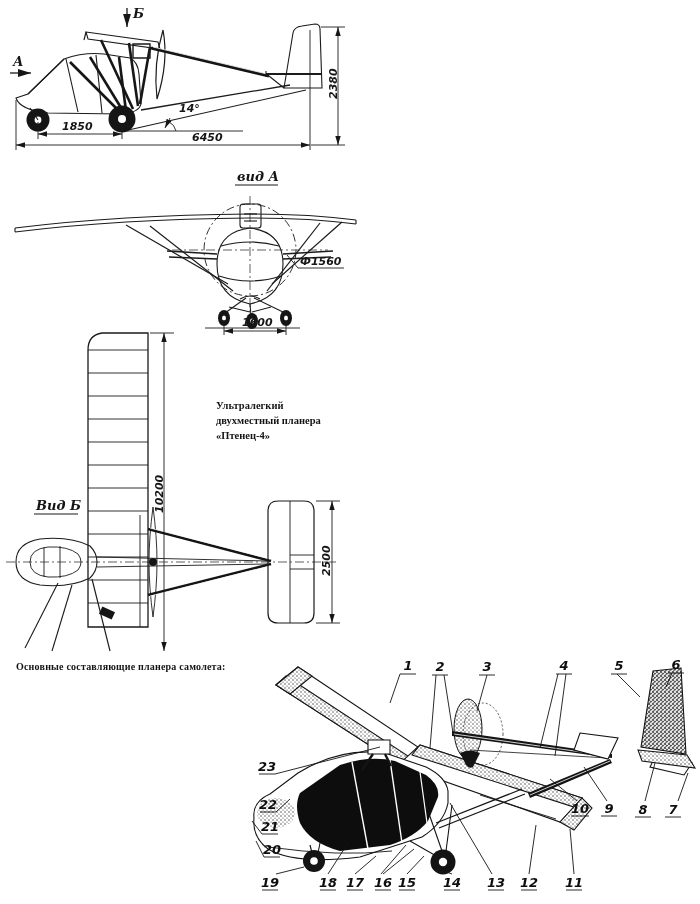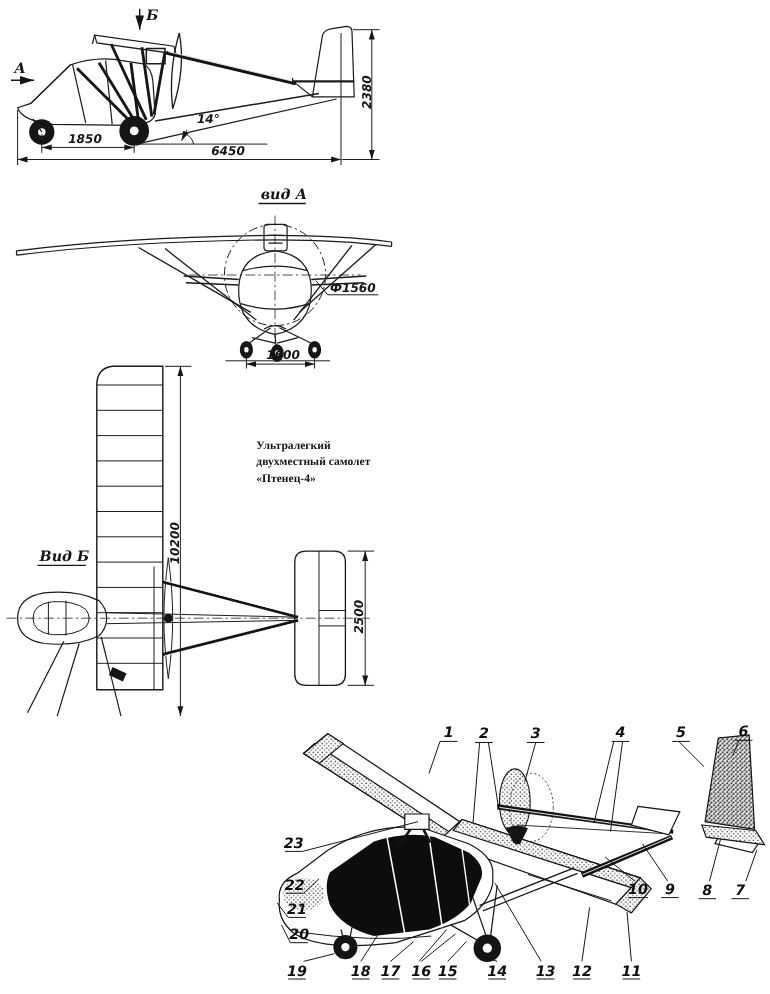--- a/index.html
+++ b/index.html
@@ -3,21 +3,21 @@
 <meta charset="utf-8">
 <style>
   html,body{margin:0;padding:0;background:#fff;}
   .page{position:relative;width:700px;height:904px;background:#fff;overflow:hidden;
         font-family:"Liberation Serif",serif;color:#111;}
   .page svg{position:absolute;}
   .dim{font:italic bold 11px "DejaVu Sans",sans-serif;fill:#161616;}
   .viewlabel{font:italic bold 13px "DejaVu Serif",serif;fill:#141414;}
   .secmark{font:italic bold 13px "DejaVu Serif",serif;fill:#141414;}
   .callout{font:italic bold 13px "DejaVu Sans",sans-serif;fill:#0e0e0e;}
-  .caption{position:absolute;left:233px;top:398px;width:130px;
+  .caption{position:absolute;left:216px;top:398px;width:130px;
            font:bold 10.5px/15px "Liberation Serif",serif;color:#141414;}
   .heading{position:absolute;left:16px;top:661px;width:300px;
            font:bold 10px "Liberation Serif",serif;color:#141414;letter-spacing:.2px;}
   path,line,circle,ellipse,rect,polyline{vector-effect:non-scaling-stroke;}
 </style>
 </head>
 <body>
 
 <div class="page">
 
@@ -271,24 +271,25 @@
     </g>
     <line x1="34" y1="199" x2="78" y2="199" stroke-width="1.2"></line>
   </g>
   <text class="viewlabel" x="36" y="195">Вид Б</text>
   <text class="dim" transform="rotate(-90 159 180)" x="141" y="184">10200</text>
   <text class="dim" transform="rotate(-90 326 247)" x="312" y="251">2500</text>
 </svg>
 
 <div class="caption">
   <div>Ультралегкий</div>
-  <div>двухместный самолет</div>
+  <div>двухместный планера</div>
   <div>«Птенец-4»</div>
 </div>
 
+<div class="heading">Основные составляющие планера самолета:</div>
 
 <svg style="left:240;top:655" width="460" height="249" viewBox="0 0 460 249">
   <defs>
     <pattern id="stipL" width="4" height="4" patternUnits="userSpaceOnUse">
       <rect width="4" height="4" fill="#fff"></rect>
       <circle cx="1" cy="1" r="0.7" fill="#333"></circle>
       <circle cx="3" cy="3" r="0.6" fill="#333"></circle>
     </pattern>
     <pattern id="stipD" width="4" height="4" patternUnits="userSpaceOnUse">
       <rect width="4" height="4" fill="#e8e8e8"></rect>

